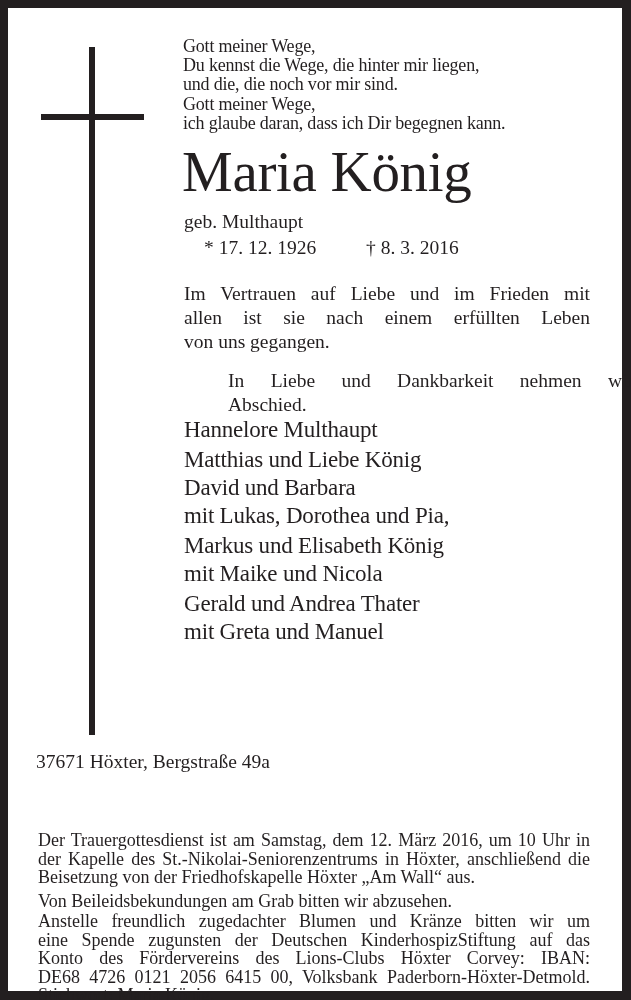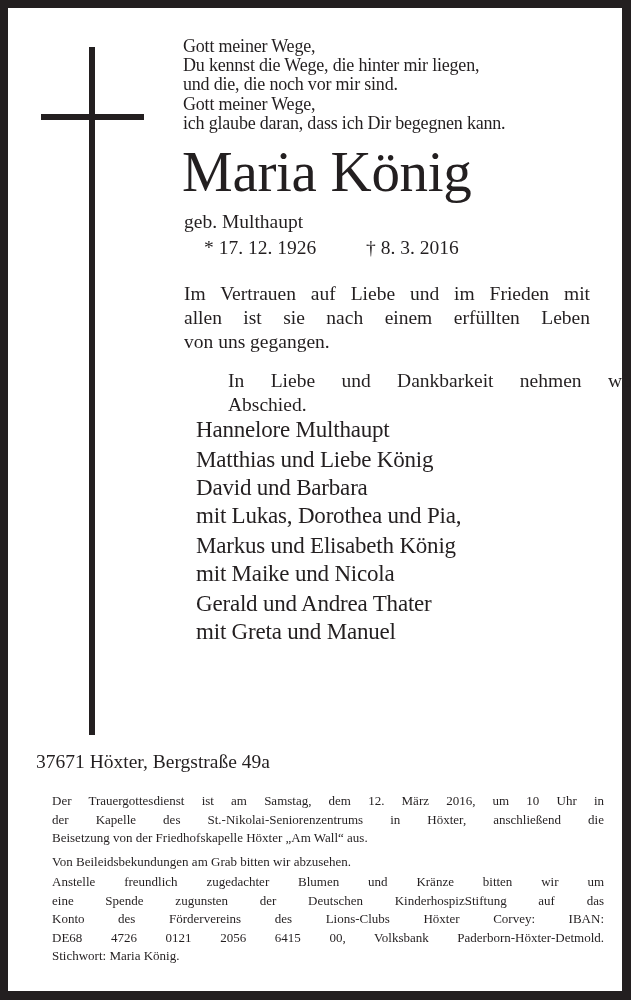--- a/index.html
+++ b/index.html
@@ -25,26 +25,26 @@
     .dates { position: absolute; left: 184px; top: 236px; font-size: 19.5px; line-height: 24px; white-space: nowrap; margin-left: 20px; }
     .dates .death { position: absolute; left: 162px; top: 0; }
 
     .para { position: absolute; left: 184px; width: 406px; font-size: 19.5px; line-height: 24px; text-align: justify; }
     .para div { text-align: justify; text-align-last: justify; height: 24px; }
     .para div.last { text-align-last: left; }
     .p1 { top: 282px; }
     .p2 { top: 369px; margin-left: 44px; }
 
     .mourners { position: absolute; left: 184px; top: 416px; font-size: 23px; line-height: 28px; white-space: nowrap; letter-spacing: -0.2px; }
-    .group { margin-bottom: 2px; margin-left: 12px; }
+    .group { margin-bottom: 2px; }
     .group div { height: 28px; }
 
     .address { position: absolute; left: 36px; top: 750px; font-size: 19.5px; line-height: 24px; white-space: nowrap; }
 
-    .small { position: absolute; left: 52px; width: 552px; font-size: 13px; line-height: 18.6px; }
+    .small { position: absolute; left: 38px; width: 552px; font-size: 18px; line-height: 18.6px; margin-top: 39px; }
     .small div { height: 18.6px; text-align: justify; text-align-last: justify; white-space: nowrap; }
     .small div.last { text-align-last: left; }
     .s1 { top: 792px; }
     .s2 { top: 853px; }
     .s3 { top: 873px; }
   </style>
 </head>
 <body>
 
 <div class="frame">

